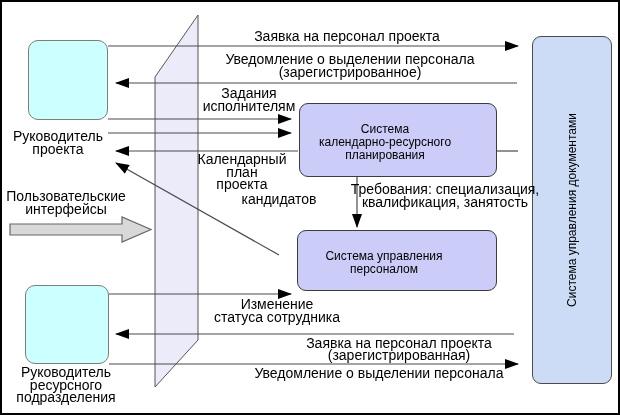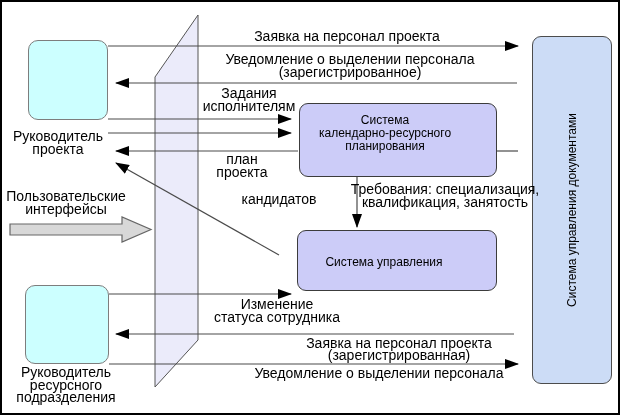--- a/index.html
+++ b/index.html
@@ -10,21 +10,21 @@
     color:#000;
   }
   .frame svg{position:absolute;left:0;top:0;}
   .node{position:absolute;box-sizing:border-box;}
   .actor{background:#ccffff;border:1.6px solid #7d7d7d;border-radius:10px;}
   .actor-pm{left:26px;top:38px;width:80px;height:80px;}
   .actor-rm{left:23px;top:283px;width:84px;height:79px;}
   .sysbox{background:#ccccf8;border:1.2px solid #3c3c3c;border-radius:9px;
           display:flex;align-items:center;justify-content:center;
           font-size:12px;line-height:13px;text-align:center;}
-  .sys-planning{left:297px;top:101px;width:198px;height:74px;padding:0 26px 14px 0;}
+  .sys-planning{left:297px;top:101px;width:198px;height:74px;padding:0 26px 14px 0;align-items:flex-end;}
   .sys-personnel{left:295px;top:228px;width:200px;height:61px;padding:4px 26px 0 0;}
   .docbox{left:530px;top:34px;width:80px;height:348px;
           background:#ccdcf6;border:1.2px solid #4c4c4c;border-radius:9px;}
   .vtext{position:absolute;left:50%;top:50%;
          transform:translate(-50%,-50%) rotate(-90deg);
          white-space:nowrap;font-size:12px;}
   .lbl{position:absolute;font-size:14px;line-height:13px;text-align:center;}
   .lbl div{white-space:nowrap;}
   .lbl-pm{left:-6px;top:128px;width:124px;}
   .lbl-rm{left:3px;top:364px;width:122px;line-height:12.5px;}
@@ -77,20 +77,21 @@
     <div>
       <div>Система</div>
       <div>календарно-ресурсного</div>
       <div>планирования</div>
     </div>
   </div>
 
   <div class="node sysbox sys-personnel">
     <div>
       <div>Система управления</div>
+      <div>персоналом</div>
     </div>
   </div>
 
   <div class="node docbox">
     <div class="vtext">Система управления документами</div>
   </div>
 
   <div class="lbl lbl-pm">
     <div>Руководитель</div>
     <div>проекта</div>
@@ -111,20 +112,21 @@
   </div>
   <div class="lbl fl-notif-reg">
     <div>Уведомление о выделении персонала</div>
     <div>(зарегистрированное)</div>
   </div>
   <div class="lbl fl-tasks">
     <div>Задания</div>
     <div>исполнителям</div>
   </div>
   <div class="lbl fl-calplan">
+    <div>Календарный</div>
     <div>план</div>
     <div>проекта</div>
   </div>
   <div class="lbl fl-candidates">
     <div>кандидатов</div>
   </div>
   <div class="lbl fl-requirements">
     <div>Требования: специализация,</div>
     <div>квалификация, занятость</div>
   </div>

